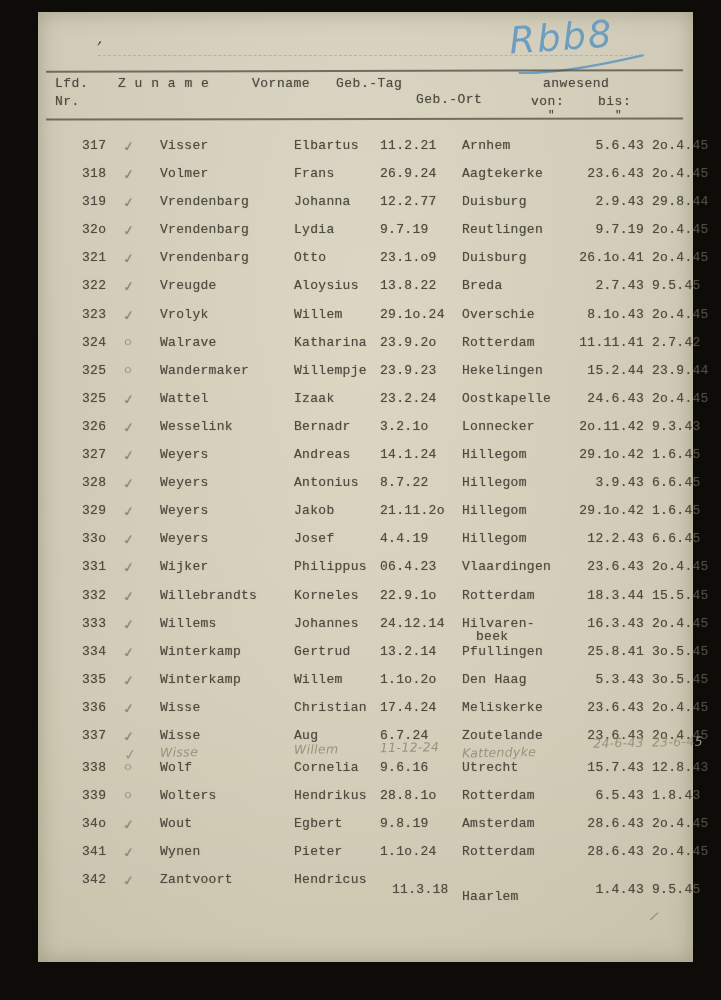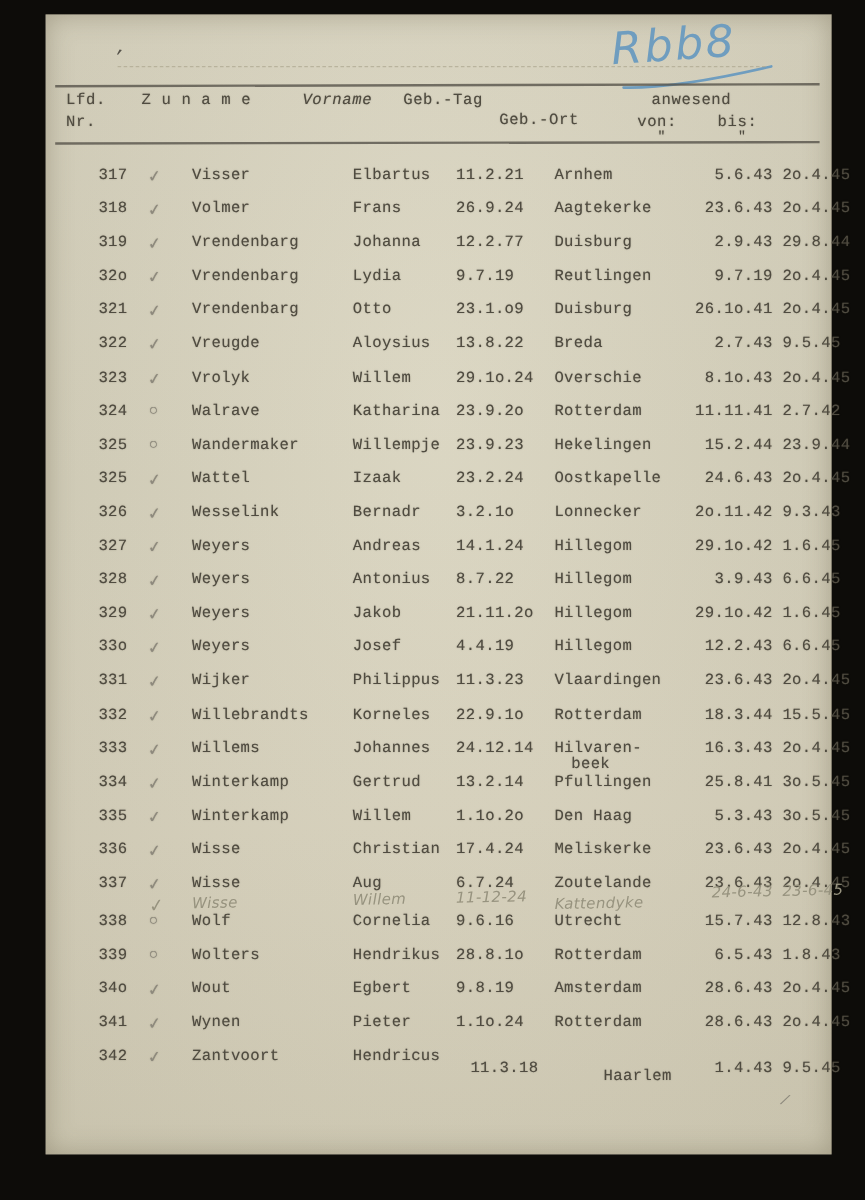--- a/index.html
+++ b/index.html
@@ -21,21 +21,21 @@
   .rule{position:absolute;left:8px;right:10px;height:0;border-top:2px solid #56524a;opacity:.8;}
   .rule.faint{border-top:1px dashed #aaa48c;opacity:.65;}
   .rule.top{top:58px;transform:rotate(-0.15deg);}
   .rule.faint{top:43px;left:60px;right:55px;}
   .rule.bottom{top:106px;transform:rotate(-0.1deg);}
   .header{position:absolute;left:0;top:64px;width:100%;font-size:13px;letter-spacing:.5px;}
   .header span{position:absolute;white-space:pre;}
   .h-lfd{left:17px;top:0;}
   .h-nr{left:17px;top:18px;}
   .h-zuname{left:80px;top:0;}
-  .h-vorname{left:214px;top:0;font-style:italic;}
+  .h-vorname{left:214px;top:0;}
   .h-gebtag{left:298px;top:0;}
   .h-gebort{left:378px;top:16px;}
   .h-anwesend{left:505px;top:0;}
   .h-von{left:493px;top:18px;text-align:right;}
   .h-bis{left:560px;top:18px;}
   .h-ditto1{left:510px;top:33px;font-size:11px;}
   .h-ditto2{left:577px;top:33px;font-size:11px;}
   
   .tbody{position:absolute;left:0;top:120px;width:100%;font-size:13px;letter-spacing:.3px;}
   .row{
@@ -54,21 +54,21 @@
   .row.handwritten{
     font-family:"DejaVu Sans",sans-serif;font-style:italic;
     color:#97937f;text-shadow:none;font-size:12.5px;
     height:15px;line-height:13px;margin-top:-9px;margin-bottom:-2px;
     transform:rotate(-1.2deg);
   }
   .row.handwritten .cell.mark{color:#97937f;}
   
   .row.wrap{height:46px;}
   .row.wrap .cell.gebtag,.row.wrap .cell.von,.row.wrap .cell.bis{padding-top:17px;line-height:14px;}
-  .row.wrap .cell.gebort{padding-top:24px;line-height:14px;margin-left:41px;}
+  .row.wrap .cell.gebort{padding-top:24px;line-height:14px;}
   .row.wrap .cell.gebtag{padding-left:12px;}
   
   .blue-note{
     position:absolute;left:472px;top:2px;width:160px;height:66px;
     color:#6f9dbf;font-family:"DejaVu Sans",sans-serif;font-style:italic;
     font-size:37px;letter-spacing:2px;transform:rotate(-4deg);
   }
   .blue-note svg{position:absolute;left:6px;top:40px;}
   .tl-mark{position:absolute;left:56px;top:28px;color:#55524a;font-size:15px;transform:rotate(12deg);}
   .stray-mark{position:absolute;left:612px;top:898px;color:#8d897d;font-size:13px;transform:rotate(18deg);}
@@ -115,21 +115,21 @@
       <div class="row"><span class="cell nr">322</span><span class="cell mark pencil check">✓</span><span class="cell zuname">Vreugde</span><span class="cell vorname">Aloysius</span><span class="cell gebtag">13.8.22</span><span class="cell gebort">Breda</span><span class="cell von">2.7.43</span><span class="cell bis">9.5.45</span></div>
       <div class="row"><span class="cell nr">323</span><span class="cell mark pencil check">✓</span><span class="cell zuname">Vrolyk</span><span class="cell vorname">Willem</span><span class="cell gebtag">29.1o.24</span><span class="cell gebort">Overschie</span><span class="cell von">8.1o.43</span><span class="cell bis">2o.4.45</span></div>
       <div class="row"><span class="cell nr">324</span><span class="cell mark pencil circle">○</span><span class="cell zuname">Walrave</span><span class="cell vorname">Katharina</span><span class="cell gebtag">23.9.2o</span><span class="cell gebort">Rotterdam</span><span class="cell von">11.11.41</span><span class="cell bis">2.7.42</span></div>
       <div class="row"><span class="cell nr">325</span><span class="cell mark pencil circle">○</span><span class="cell zuname">Wandermaker</span><span class="cell vorname">Willempje</span><span class="cell gebtag">23.9.23</span><span class="cell gebort">Hekelingen</span><span class="cell von">15.2.44</span><span class="cell bis">23.9.44</span></div>
       <div class="row"><span class="cell nr">325</span><span class="cell mark pencil check">✓</span><span class="cell zuname">Wattel</span><span class="cell vorname">Izaak</span><span class="cell gebtag">23.2.24</span><span class="cell gebort">Oostkapelle</span><span class="cell von">24.6.43</span><span class="cell bis">2o.4.45</span></div>
       <div class="row"><span class="cell nr">326</span><span class="cell mark pencil check">✓</span><span class="cell zuname">Wesselink</span><span class="cell vorname">Bernadr</span><span class="cell gebtag">3.2.1o</span><span class="cell gebort">Lonnecker</span><span class="cell von">2o.11.42</span><span class="cell bis">9.3.43</span></div>
       <div class="row"><span class="cell nr">327</span><span class="cell mark pencil check">✓</span><span class="cell zuname">Weyers</span><span class="cell vorname">Andreas</span><span class="cell gebtag">14.1.24</span><span class="cell gebort">Hillegom</span><span class="cell von">29.1o.42</span><span class="cell bis">1.6.45</span></div>
       <div class="row"><span class="cell nr">328</span><span class="cell mark pencil check">✓</span><span class="cell zuname">Weyers</span><span class="cell vorname">Antonius</span><span class="cell gebtag">8.7.22</span><span class="cell gebort">Hillegom</span><span class="cell von">3.9.43</span><span class="cell bis">6.6.45</span></div>
       <div class="row"><span class="cell nr">329</span><span class="cell mark pencil check">✓</span><span class="cell zuname">Weyers</span><span class="cell vorname">Jakob</span><span class="cell gebtag">21.11.2o</span><span class="cell gebort">Hillegom</span><span class="cell von">29.1o.42</span><span class="cell bis">1.6.45</span></div>
       <div class="row"><span class="cell nr">33o</span><span class="cell mark pencil check">✓</span><span class="cell zuname">Weyers</span><span class="cell vorname">Josef</span><span class="cell gebtag">4.4.19</span><span class="cell gebort">Hillegom</span><span class="cell von">12.2.43</span><span class="cell bis">6.6.45</span></div>
-      <div class="row"><span class="cell nr">331</span><span class="cell mark pencil check">✓</span><span class="cell zuname">Wijker</span><span class="cell vorname">Philippus</span><span class="cell gebtag">11.3.23</span><span class="cell gebort">Vlaardingen</span><span class="cell von">23.6.43</span><span class="cell bis">2o.4.45</span></div>
+      <div class="row"><span class="cell nr">331</span><span class="cell mark pencil check">✓</span><span class="cell zuname">Wijker</span><span class="cell vorname">Philippus</span><span class="cell gebtag">06.4.23</span><span class="cell gebort">Vlaardingen</span><span class="cell von">23.6.43</span><span class="cell bis">2o.4.45</span></div>
       <div class="row"><span class="cell nr">332</span><span class="cell mark pencil check">✓</span><span class="cell zuname">Willebrandts</span><span class="cell vorname">Korneles</span><span class="cell gebtag">22.9.1o</span><span class="cell gebort">Rotterdam</span><span class="cell von">18.3.44</span><span class="cell bis">15.5.45</span></div>
       <div class="row"><span class="cell nr">333</span><span class="cell mark pencil check">✓</span><span class="cell zuname">Willems</span><span class="cell vorname">Johannes</span><span class="cell gebtag">24.12.14</span><span class="cell gebort">Hilvaren-<span class="ort2">beek</span></span><span class="cell von">16.3.43</span><span class="cell bis">2o.4.45</span></div>
       <div class="row"><span class="cell nr">334</span><span class="cell mark pencil check">✓</span><span class="cell zuname">Winterkamp</span><span class="cell vorname">Gertrud</span><span class="cell gebtag">13.2.14</span><span class="cell gebort">Pfullingen</span><span class="cell von">25.8.41</span><span class="cell bis">3o.5.45</span></div>
       <div class="row"><span class="cell nr">335</span><span class="cell mark pencil check">✓</span><span class="cell zuname">Winterkamp</span><span class="cell vorname">Willem</span><span class="cell gebtag">1.1o.2o</span><span class="cell gebort">Den Haag</span><span class="cell von">5.3.43</span><span class="cell bis">3o.5.45</span></div>
       <div class="row"><span class="cell nr">336</span><span class="cell mark pencil check">✓</span><span class="cell zuname">Wisse</span><span class="cell vorname">Christian</span><span class="cell gebtag">17.4.24</span><span class="cell gebort">Meliskerke</span><span class="cell von">23.6.43</span><span class="cell bis">2o.4.45</span></div>
       <div class="row"><span class="cell nr">337</span><span class="cell mark pencil check">✓</span><span class="cell zuname">Wisse</span><span class="cell vorname">Aug</span><span class="cell gebtag">6.7.24</span><span class="cell gebort">Zoutelande</span><span class="cell von">23.6.43</span><span class="cell bis">2o.4.45</span></div>
       <div class="row handwritten"><span class="cell nr"></span><span class="cell mark pencil check">✓</span><span class="cell zuname">Wisse</span><span class="cell vorname">Willem</span><span class="cell gebtag">11-12-24</span><span class="cell gebort">Kattendyke</span><span class="cell von">24-6-43</span><span class="cell bis">23-6-45</span></div>
       <div class="row"><span class="cell nr">338</span><span class="cell mark pencil circle">○</span><span class="cell zuname">Wolf</span><span class="cell vorname">Cornelia</span><span class="cell gebtag">9.6.16</span><span class="cell gebort">Utrecht</span><span class="cell von">15.7.43</span><span class="cell bis">12.8.43</span></div>
       <div class="row"><span class="cell nr">339</span><span class="cell mark pencil circle">○</span><span class="cell zuname">Wolters</span><span class="cell vorname">Hendrikus</span><span class="cell gebtag">28.8.1o</span><span class="cell gebort">Rotterdam</span><span class="cell von">6.5.43</span><span class="cell bis">1.8.43</span></div>
       <div class="row"><span class="cell nr">34o</span><span class="cell mark pencil check">✓</span><span class="cell zuname">Wout</span><span class="cell vorname">Egbert</span><span class="cell gebtag">9.8.19</span><span class="cell gebort">Amsterdam</span><span class="cell von">28.6.43</span><span class="cell bis">2o.4.45</span></div>

